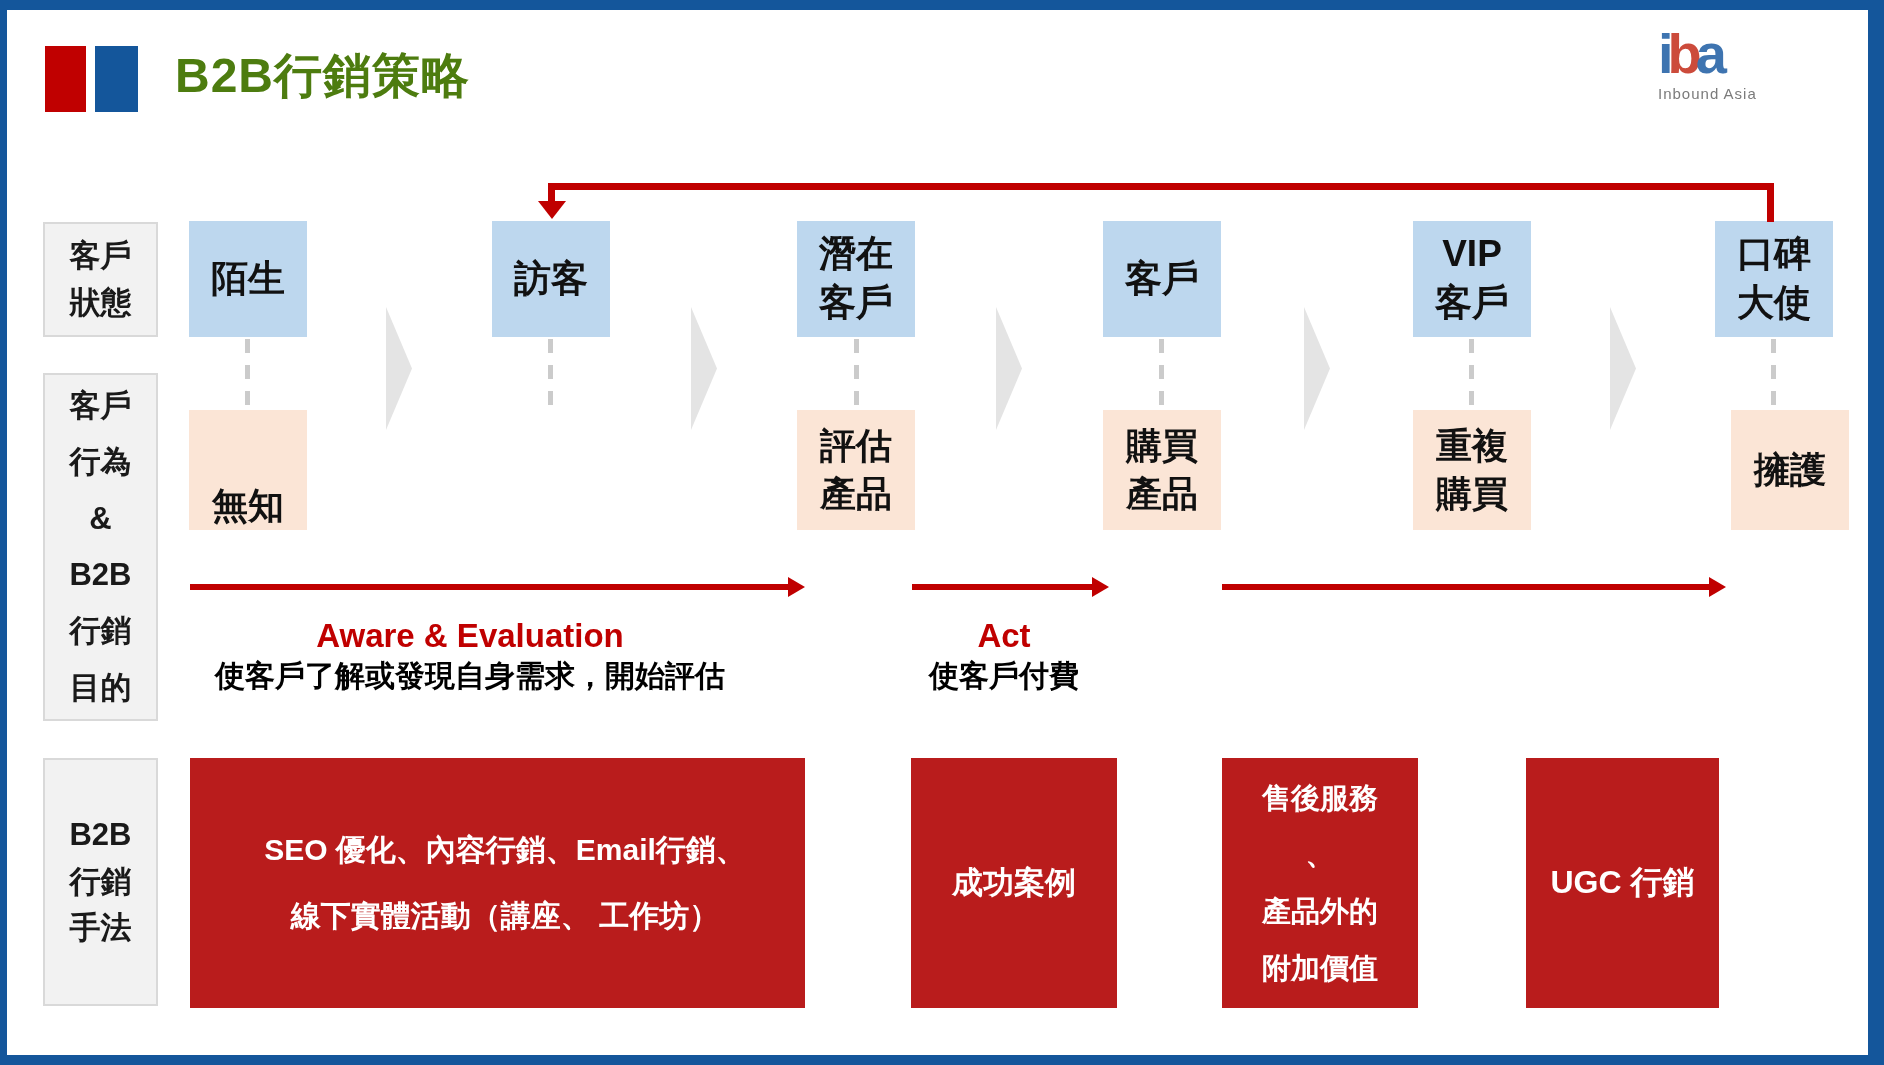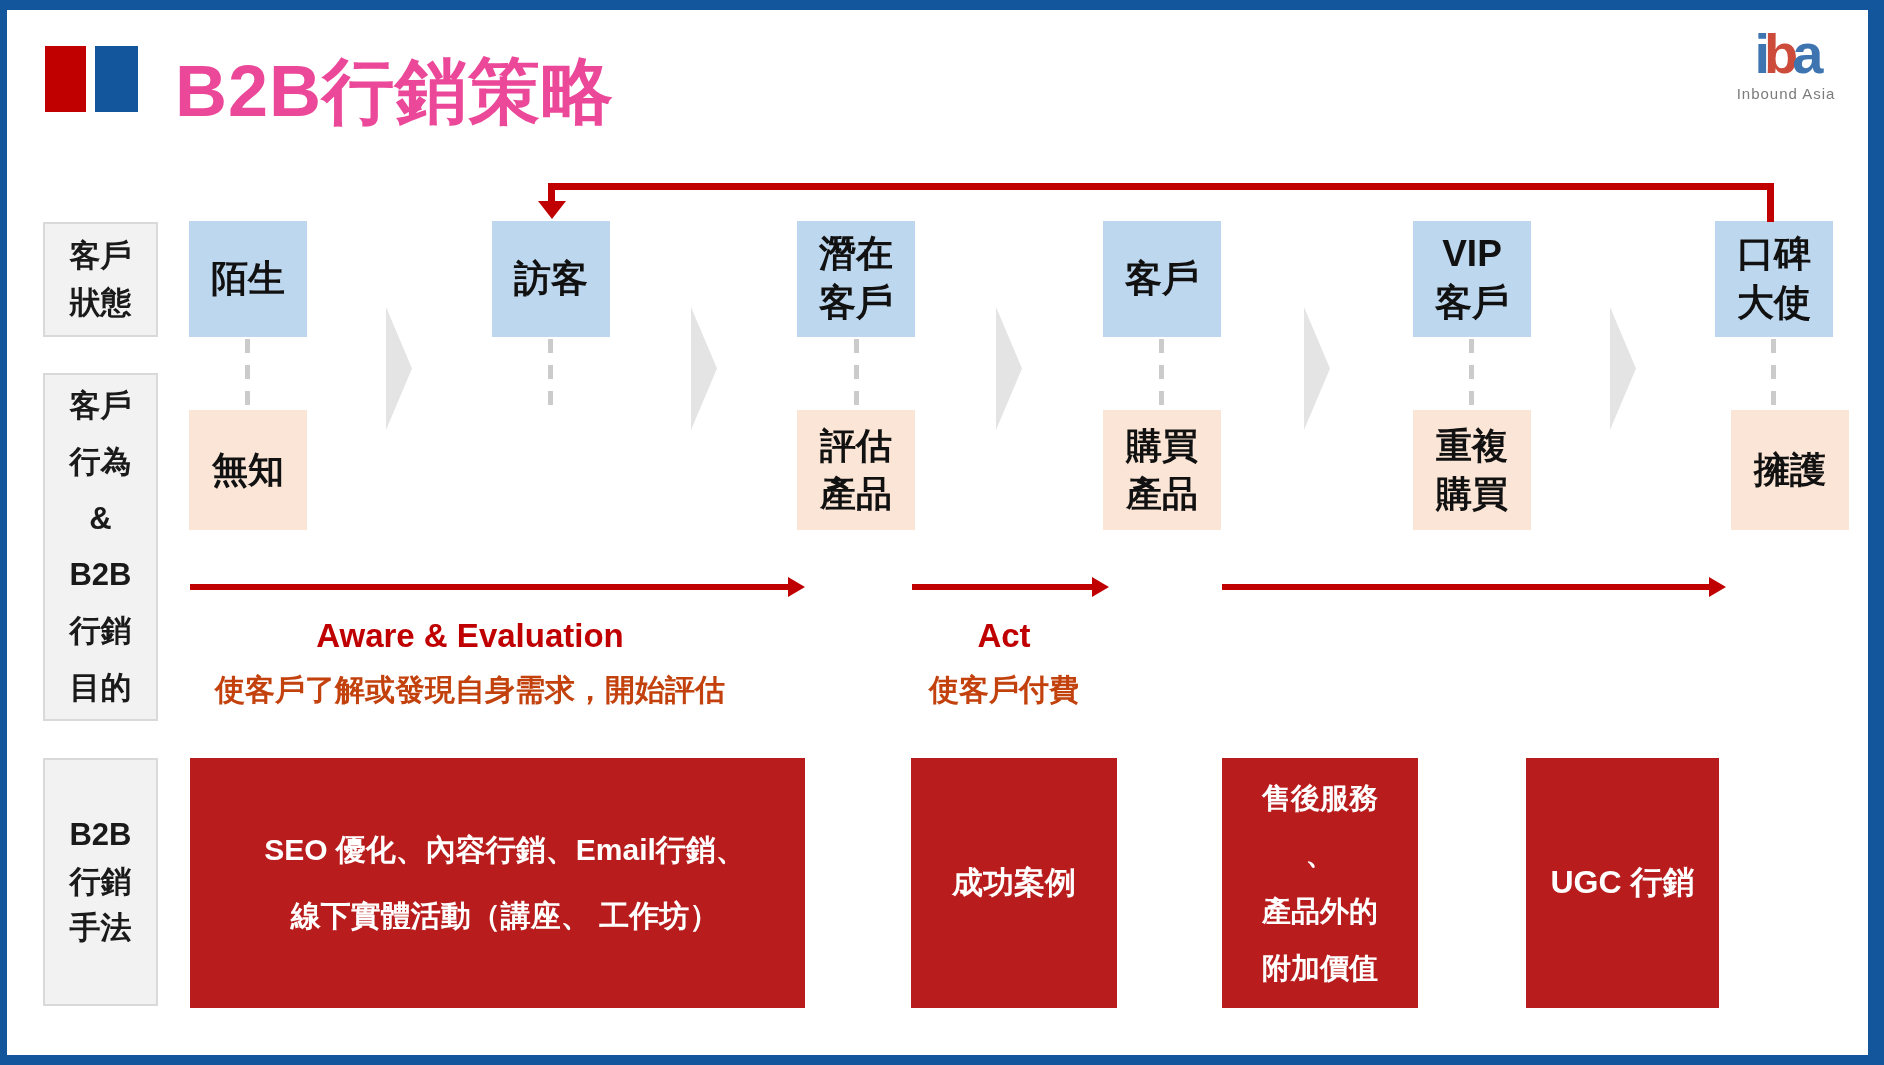--- a/index.html
+++ b/index.html
@@ -10,22 +10,22 @@
   
   .frame{position:absolute;background:#14569B;}
   .frame.top{left:0;top:0;width:1884px;height:10px;}
   .frame.bottom{left:0;top:1055px;width:1884px;height:10px;}
   .frame.left{left:0;top:0;width:7px;height:1065px;}
   .frame.right{left:1868px;top:0;width:16px;height:1065px;}
   
   .sq{position:absolute;top:46px;height:66px;}
   .sq.red{left:45px;width:41px;background:#C00000;}
   .sq.blue{left:95px;width:43px;background:#14569B;}
-  .title{position:absolute;left:175px;top:44px;font-size:72px;font-weight:700;color:#ec4899;letter-spacing:1px;white-space:nowrap;}
-  .logo{position:absolute;left:1726px;top:26px;width:120px;text-align:center;line-height:1;}
+  .title{position:absolute;left:175px;top:44px;font-size:48px;font-weight:700;color:#4d7c0f;letter-spacing:1px;white-space:nowrap;}
+  .logo{position:absolute;left:1658px;top:26px;width:120px;text-align:left;line-height:1;}
   .logo-word{font-size:56px;font-weight:800;letter-spacing:-6px;color:#3E74B0;}
   .logo-word .mid{color:#CC4B3B;}
   .logo-sub{margin-top:4px;font-size:15px;color:#7b7b7b;letter-spacing:1px;font-weight:400;}
   
   .row-label{
     position:absolute;left:43px;width:111px;background:#F2F2F2;border:2px solid #D9D9D9;
     display:flex;align-items:center;justify-content:center;text-align:center;
     font-size:31px;font-weight:700;color:#1a1a1a;
   }
   .row-label .txt{white-space:pre-line;line-height:1.5;}
@@ -53,21 +53,21 @@
   .loop.vl{left:548px;top:183px;width:7px;height:20px;}
   .loop-head{position:absolute;left:538px;top:201px;width:0;height:0;
     border-left:14px solid transparent;border-right:14px solid transparent;border-top:18px solid #C00000;}
   
   .parrow{position:absolute;top:584px;height:6px;background:#C00000;}
   .parrow .head{position:absolute;right:-17px;top:-7px;width:0;height:0;
     border-top:10px solid transparent;border-bottom:10px solid transparent;border-left:17px solid #C00000;}
   
   .phase{position:absolute;top:616px;text-align:center;}
   .phase .pname{font-size:33px;font-weight:700;color:#C00000;line-height:1.2;}
-  .phase .pdesc{font-size:30px;font-weight:700;color:#c2410c;margin-top:14px;white-space:nowrap;}
+  .phase .pdesc{font-size:30px;font-weight:700;color:#000000;margin-top:0;white-space:nowrap;}
   
   .tactic{
     position:absolute;top:758px;height:250px;background:#b91c1c;color:#fff;
     display:flex;align-items:center;justify-content:center;text-align:center;font-weight:600;
   }
   .tactic .txt{white-space:pre-line;}
   .t1{left:190px;width:615px;font-size:30px;}
   .t1 .txt{line-height:2.2;margin-left:15px;}
   .t2{left:911px;width:206px;font-size:31px;}
   .t3{left:1222px;width:196px;font-size:29px;}
@@ -139,21 +139,21 @@
   <div class="connector" style="left:1159px;"></div>
   <div class="connector" style="left:1469px;"></div>
   <div class="connector" style="left:1771px;"></div>
 
   <div class="chevron" style="left:386px;"></div>
   <div class="chevron" style="left:691px;"></div>
   <div class="chevron" style="left:996px;"></div>
   <div class="chevron" style="left:1304px;"></div>
   <div class="chevron" style="left:1610px;"></div>
 
-  <div class="behavior-box" style="left:189px;">
+  <div class="behavior-box" style="left:189px;align-items:flex-end;">
       <span class="txt">無知</span>
     </div>
   <div class="behavior-box" style="left:797px;">
       <span class="txt">評估
 產品</span>
     </div>
   <div class="behavior-box" style="left:1103px;">
       <span class="txt">購買
 產品</span>
     </div>

